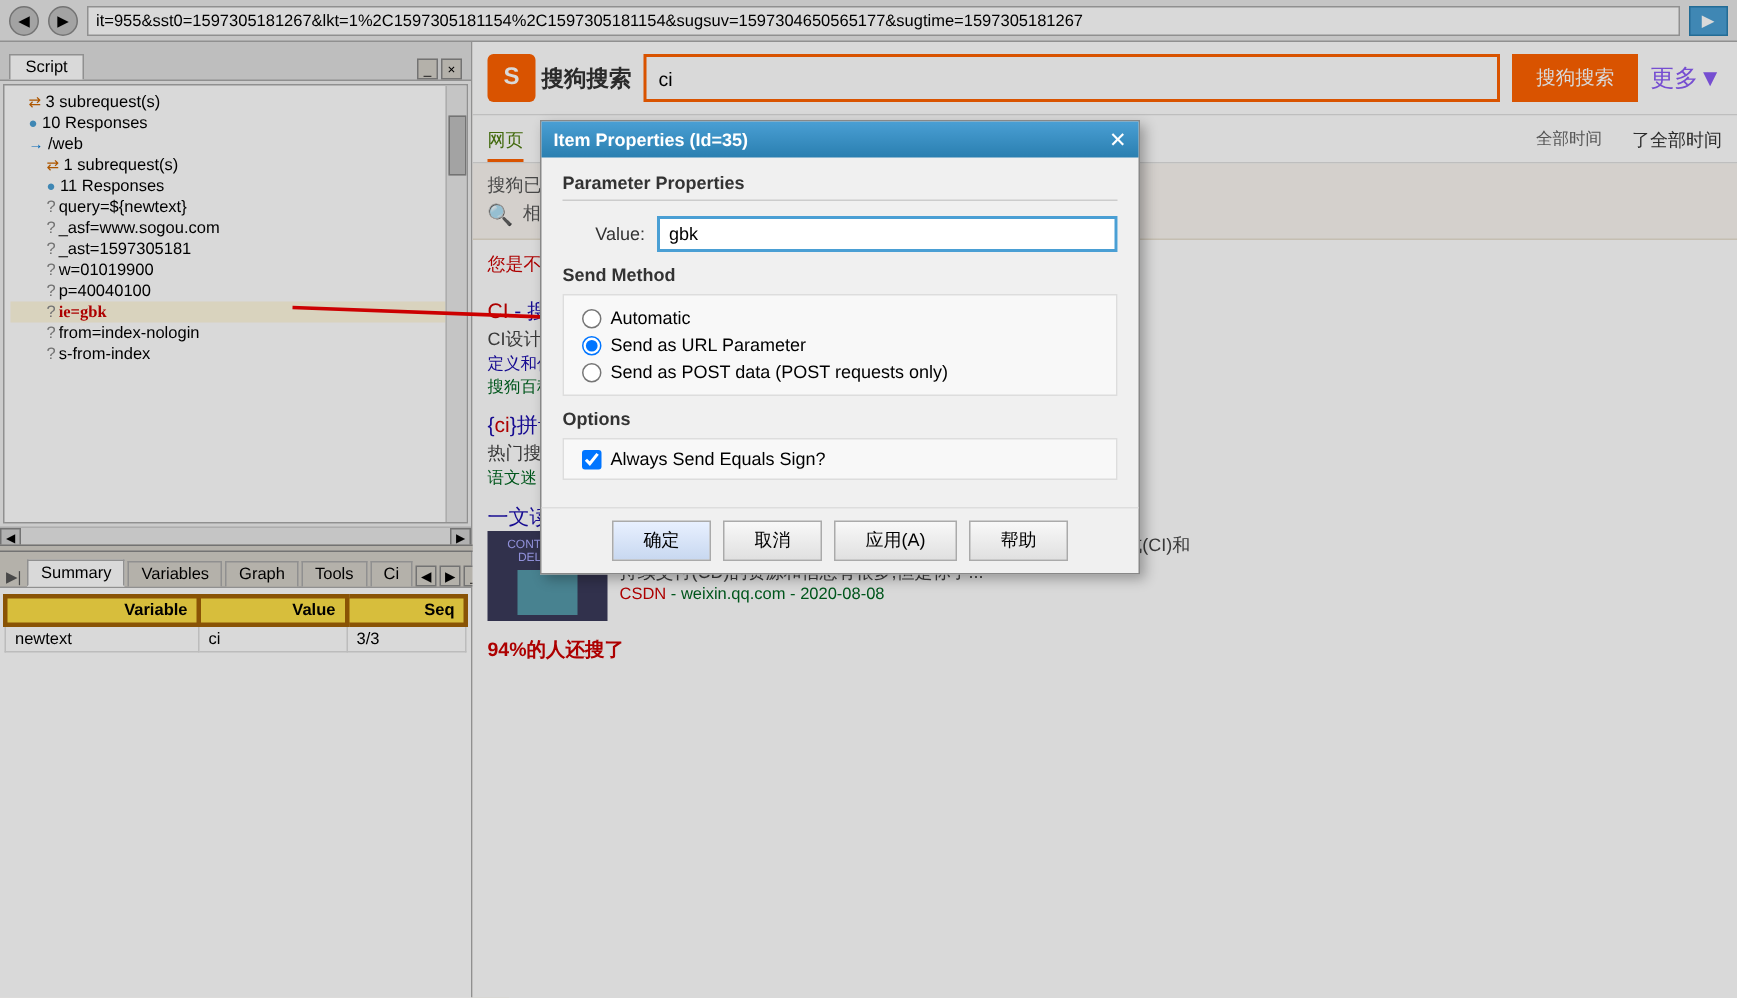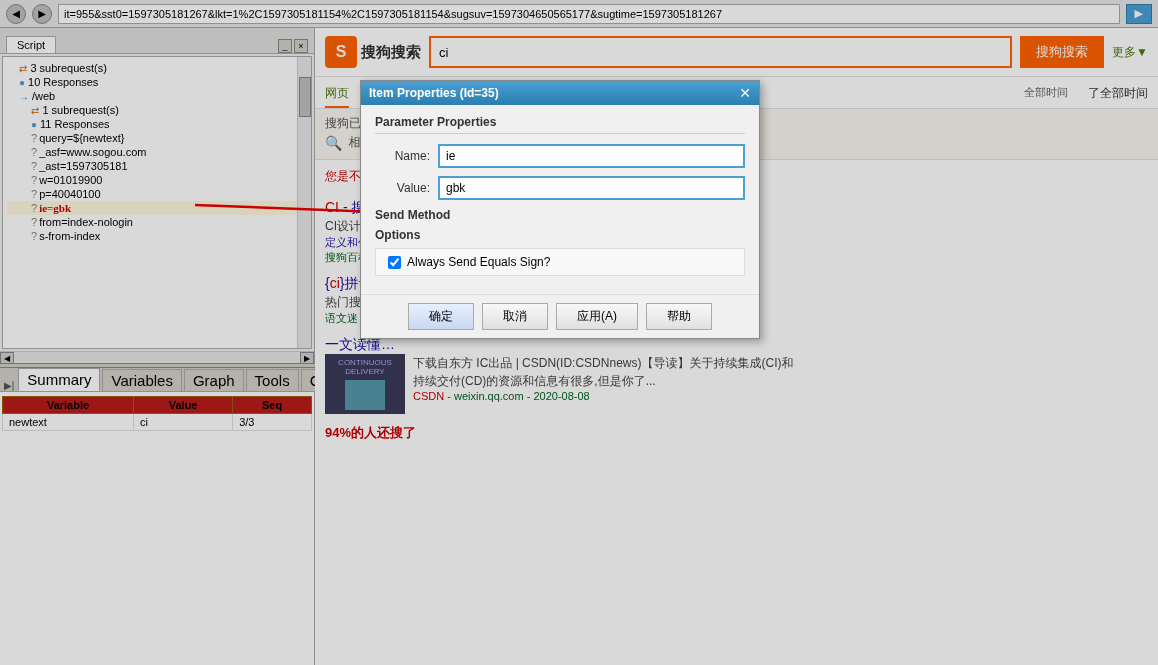--- a/index.html
+++ b/index.html
@@ -115,45 +115,45 @@
       display: flex;
       align-items: flex-end;
       height: 26px;
       gap: 2px;
     }
     .bottom-tab {
       background: #d4d0c8;
       border: 1px solid #aaa;
       border-bottom: none;
       padding: 2px 8px;
-      font-size: 15px;
+      font-size: 11px;
       cursor: pointer;
     }
     .bottom-tab.active {
       background: white;
       border-bottom: 1px solid white;
     }
     .panel-btn {
       width: 14px; height: 14px; font-size: 9px;
       background: #d4d0c8; border: 1px solid #888;
       display: flex; align-items: center; justify-content: center;
       cursor: pointer;
     }
 
     
     .data-table {
       width: 100%;
       border-collapse: collapse;
       font-size: 11px;
     }
     .data-table th {
-      background: #b91c1c;
-      border: 1px solid #a16207;
+      background: #fde047;
+      border: 3px solid #a16207;
       padding: 2px 6px;
-      text-align: center;
+      text-align: right;
       font-weight: bold;
     }
     .data-table td {
       border: 1px solid #ddd;
       padding: 2px 6px;
       background: white;
     }
 
     
     .right-area {
@@ -185,22 +185,22 @@
     .sogou-search-btn {
       background: #FF6200;
       color: white;
       border: none;
       padding: 4px 16px;
       font-size: 13px;
       height: 32px;
       cursor: pointer;
     }
     .sogou-more-btn {
-      color: #4d7c0f;
-      font-size: 12px;
+      color: #8b5cf6;
+      font-size: 16px;
       cursor: pointer;
     }
 
     
     .nav-tabs {
       display: flex;
       padding: 4px 10px 0;
       gap: 12px;
       border-bottom: 1px solid #e0e0e0;
       background: white;
@@ -657,31 +657,41 @@
 <div class="modal-backdrop"></div>
 
 <div class="dialog">
   <div class="dialog-title-bar">
     <span>Item Properties (Id=35)</span>
     <button class="dialog-close">✕</button>
   </div>
   <div class="dialog-body">
     <div class="dialog-section-title">Parameter Properties</div>
 
-    <div class="form-row">
-      <label class="form-label">Name:</label>
-      <input class="form-input" value="ie" style="">
-    </div>
 
     <div class="form-row">
       <label class="form-label">Value:</label>
       <input class="form-input" value="gbk" style="">
     </div>
 
     <div class="section-label">Send Method</div>
+    <div class="radio-group">
+      <div class="radio-row">
+        <input type="radio" name="sendMethod" style="">
+        <span>Automatic</span>
+      </div>
+      <div class="radio-row">
+        <input type="radio" name="sendMethod" checked="" style="">
+        <span>Send as URL Parameter</span>
+      </div>
+      <div class="radio-row">
+        <input type="radio" name="sendMethod" style="">
+        <span>Send as POST data (POST requests only)</span>
+      </div>
+    </div>
 
     <div class="options-section">
       <div class="section-label">Options</div>
       <div class="checkbox-row">
         <input type="checkbox" checked="" style="">
         <span>Always Send Equals Sign?</span>
       </div>
     </div>
   </div>
 

